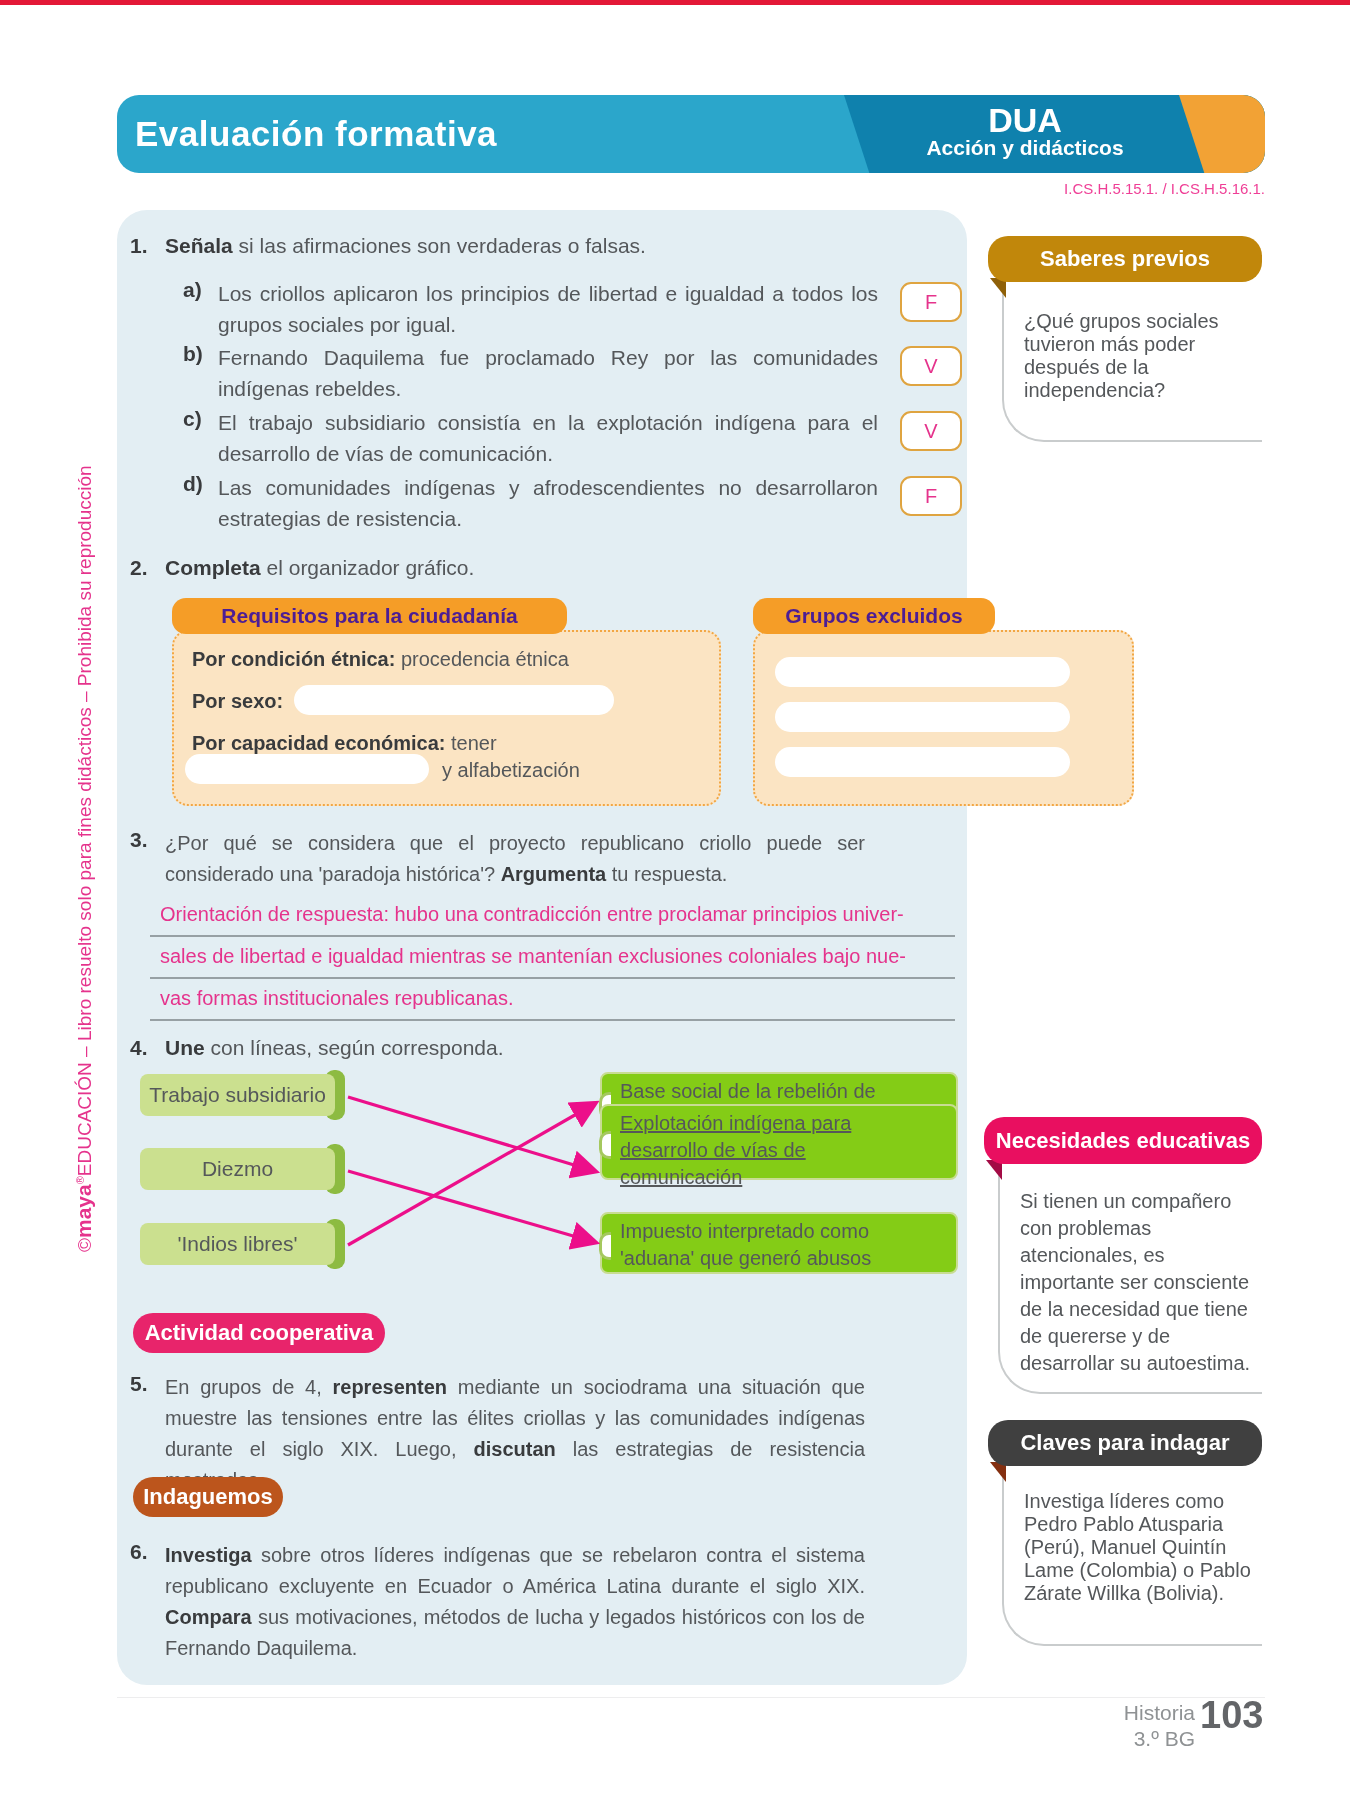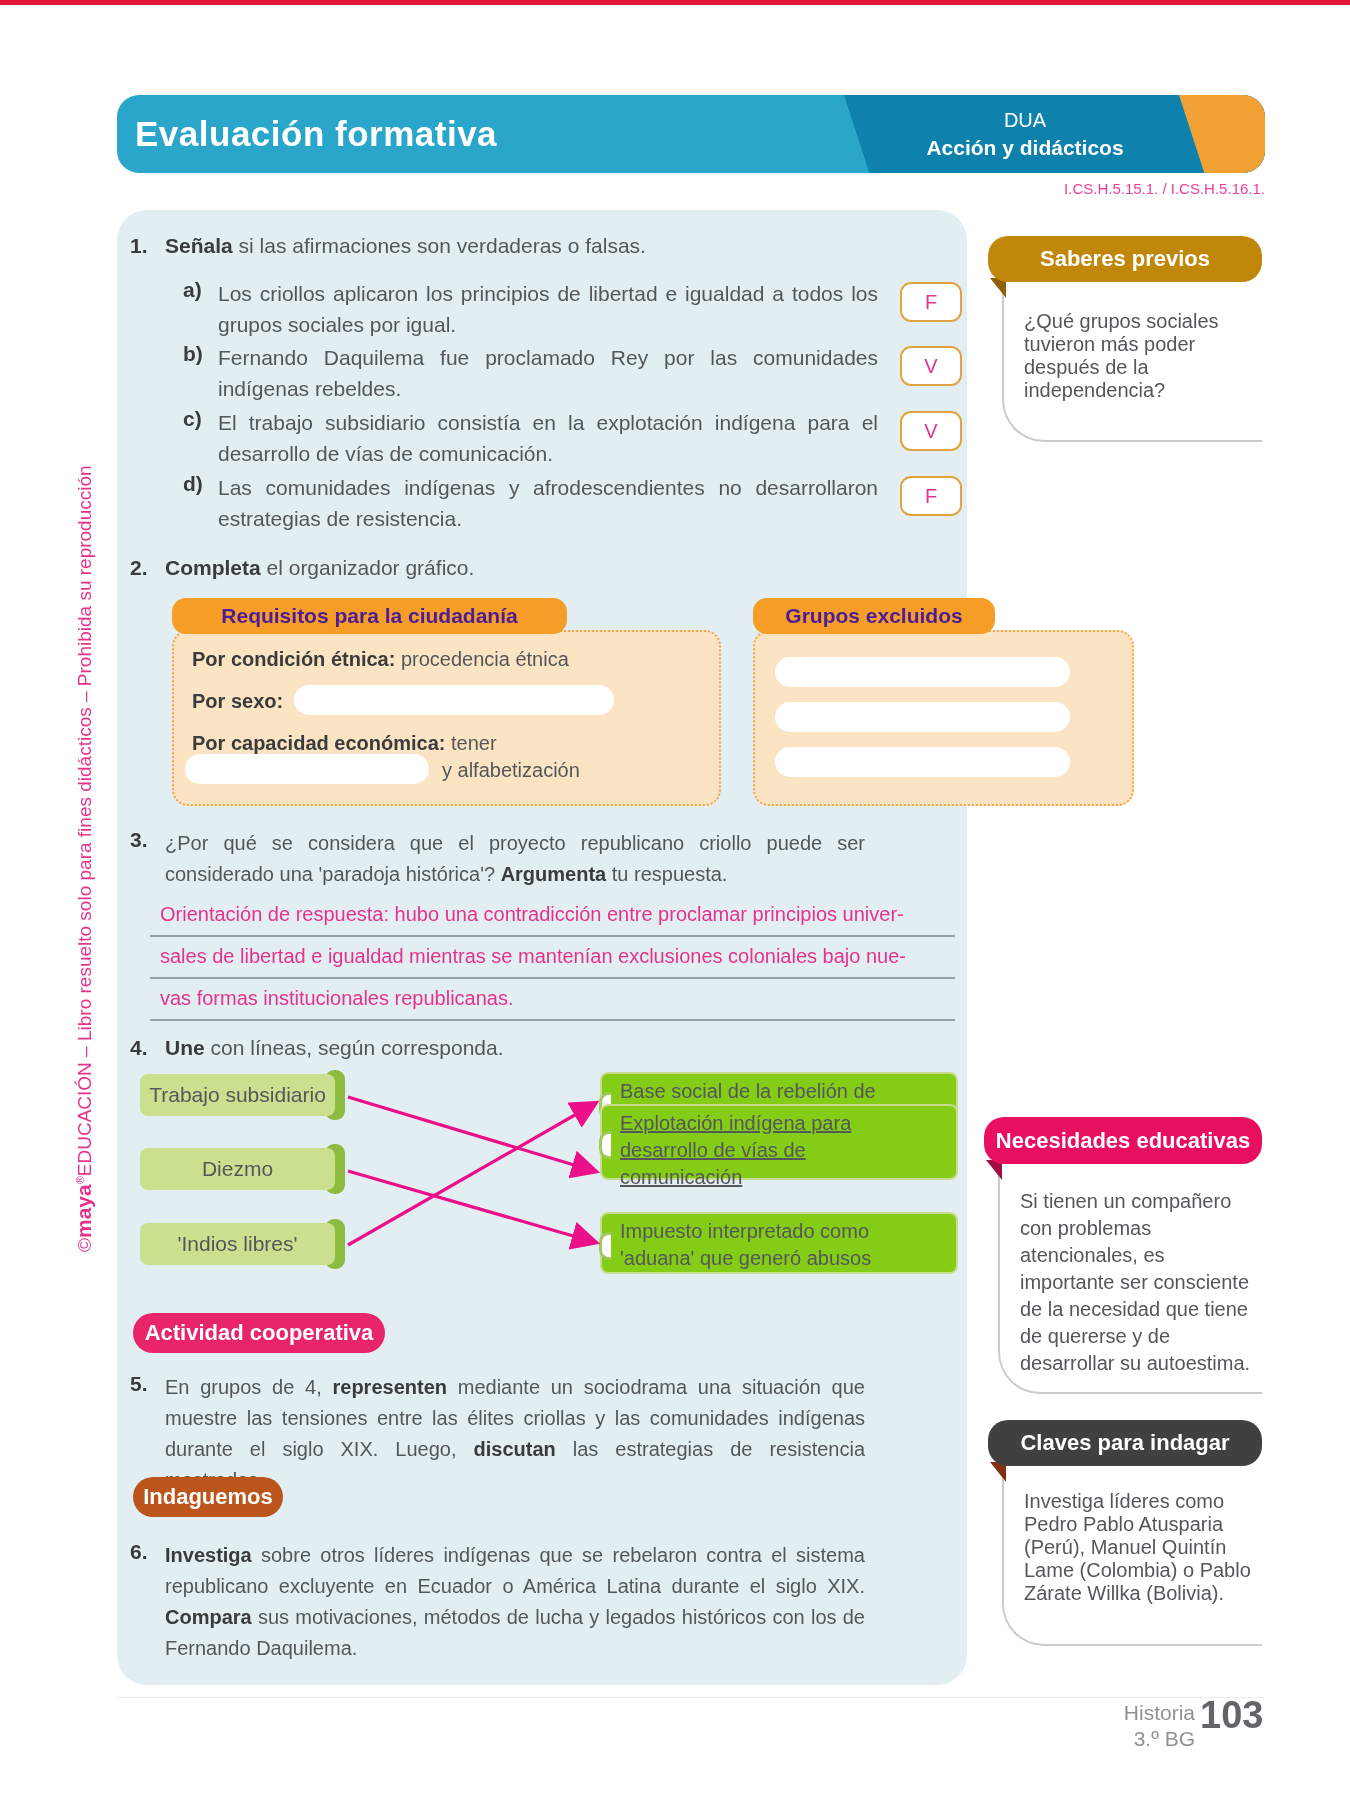--- a/index.html
+++ b/index.html
@@ -12,21 +12,21 @@
   
   .banner{position:absolute;left:117px;top:95px;width:1148px;height:78px;background:#2ba6cb;
           border-radius:22px;overflow:hidden;}
   .banner .blue-skew{position:absolute;left:740px;top:-5px;width:700px;height:90px;
           background:#0f81ad;transform:skewX(18deg);}
   .banner .orange-skew{position:absolute;left:1075px;top:-5px;width:300px;height:90px;
           background:#f2a235;transform:skewX(18deg);}
   .banner-title{position:absolute;left:18px;top:0;height:78px;line-height:78px;
           font-size:35px;font-weight:700;color:#fff;letter-spacing:.5px;}
   .dua{position:absolute;left:758px;top:10px;width:300px;text-align:center;color:#fff;}
-  .dua .t1{font-size:20px;font-weight:400;line-height:30px;}
+  .dua .t1{font-size:34px;font-weight:700;line-height:30px;}
   .dua .t2{font-size:21px;font-weight:700;line-height:26px;}
 
   .standards{position:absolute;left:900px;top:180px;width:365px;text-align:right;
           font-size:15px;color:#ef3e96;}
 
   
   .panel{position:absolute;left:117px;top:210px;width:850px;height:1475px;
          background:#e3eef3;border-radius:30px;}
 
   .q-num{position:absolute;font-size:21px;font-weight:700;color:#393b3d;}

